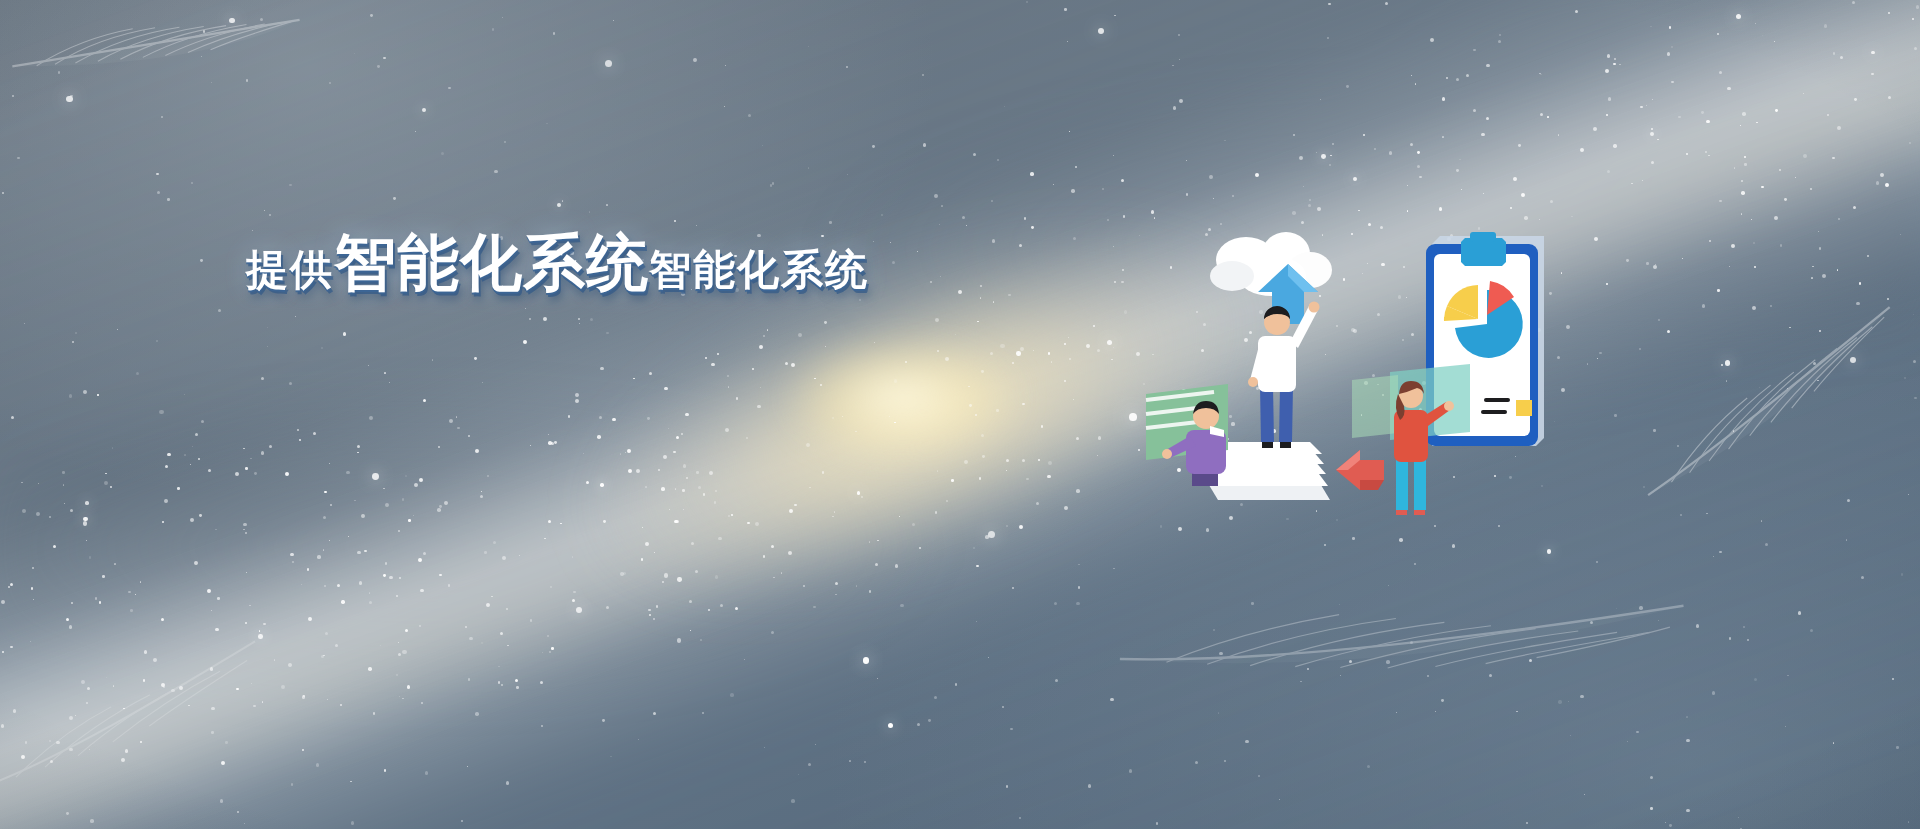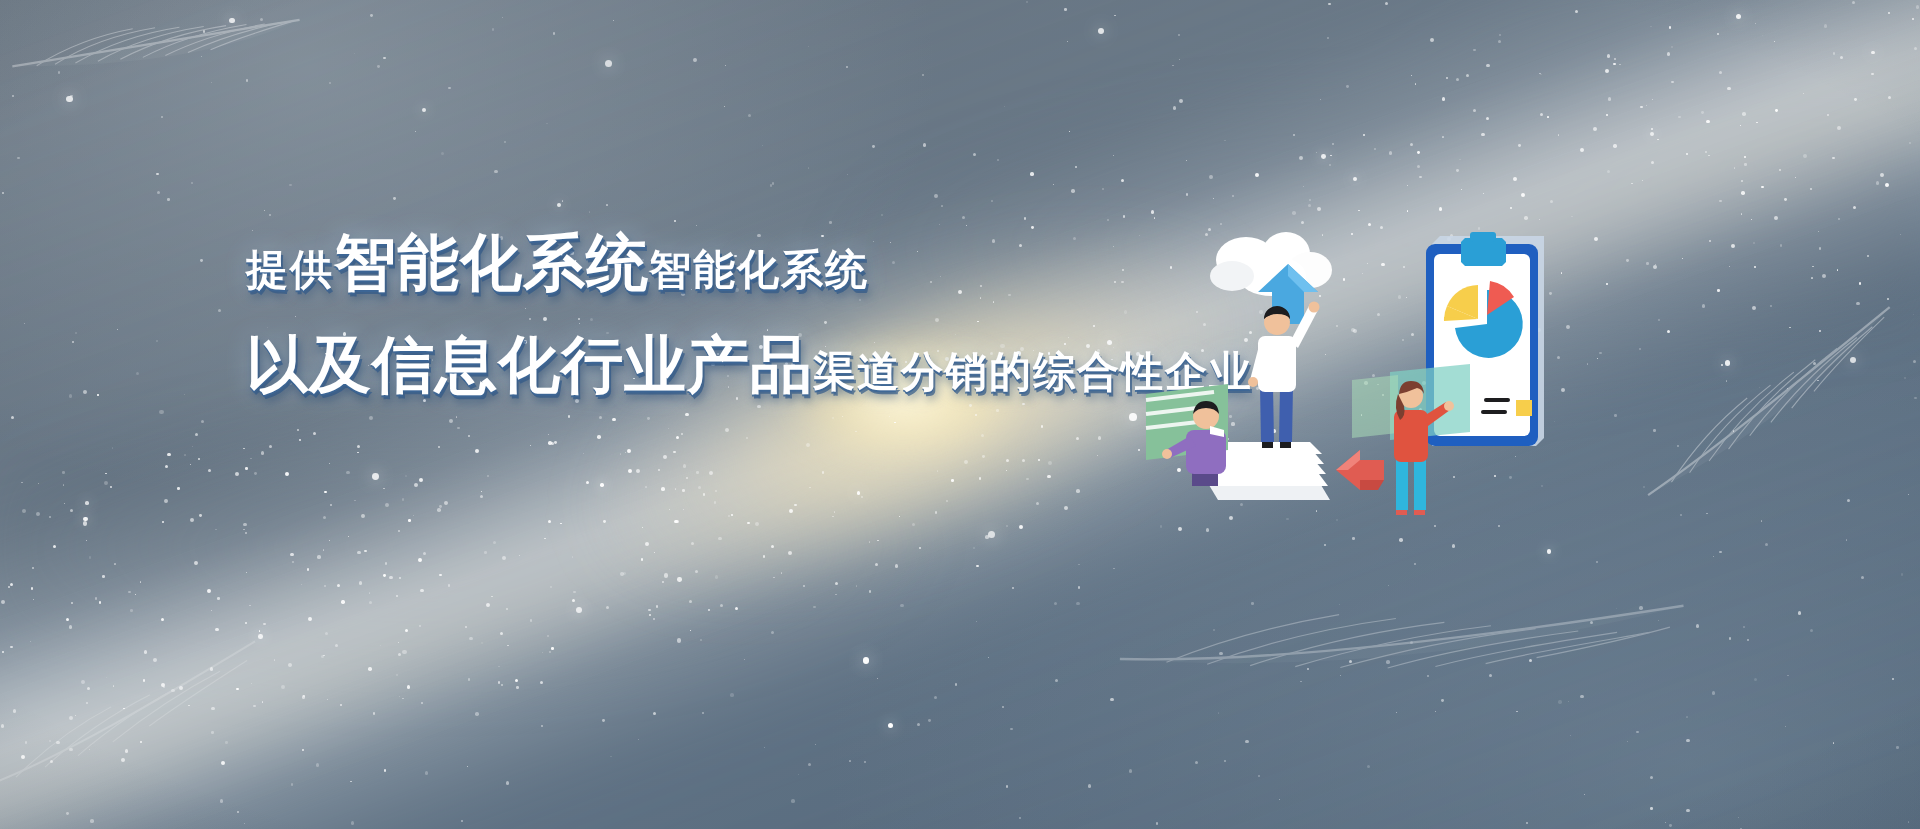--- a/index.html
+++ b/index.html
@@ -1286,23 +1286,20 @@
         <path d="M140 101 C176 78 214 58 254 42"></path>
         <path d="M178 89 C212 69 246 52 282 34"></path>
       </g>
     </svg>
   </div>
 
   <div class="headline">
     <div class="hl-line">
       <span class="hz sml">提供</span><span class="hz big">智能化系统</span><span class="hz sml">智能化系统</span>
     </div>
-    <div class="hl-line">
-      <span class="hz big">以及</span><span class="hz big">信息化行业产品</span><span class="hz sml">渠道分销的综合性企业</span>
-    </div>
   </div>
 
   <div class="illus">
     <svg viewBox="0 0 480 330" width="480" height="330">
 
       <g>
         <path d="M292 26 L300 18 L404 18 L404 220 L396 228 L292 228 Z" fill="#c9d6e6" opacity=".9"></path>
         <rect x="286" y="26" width="112" height="202" rx="9" fill="#1f5fc0"></rect>
         <rect x="294" y="36" width="96" height="182" rx="6" fill="#ffffff"></rect>
 

